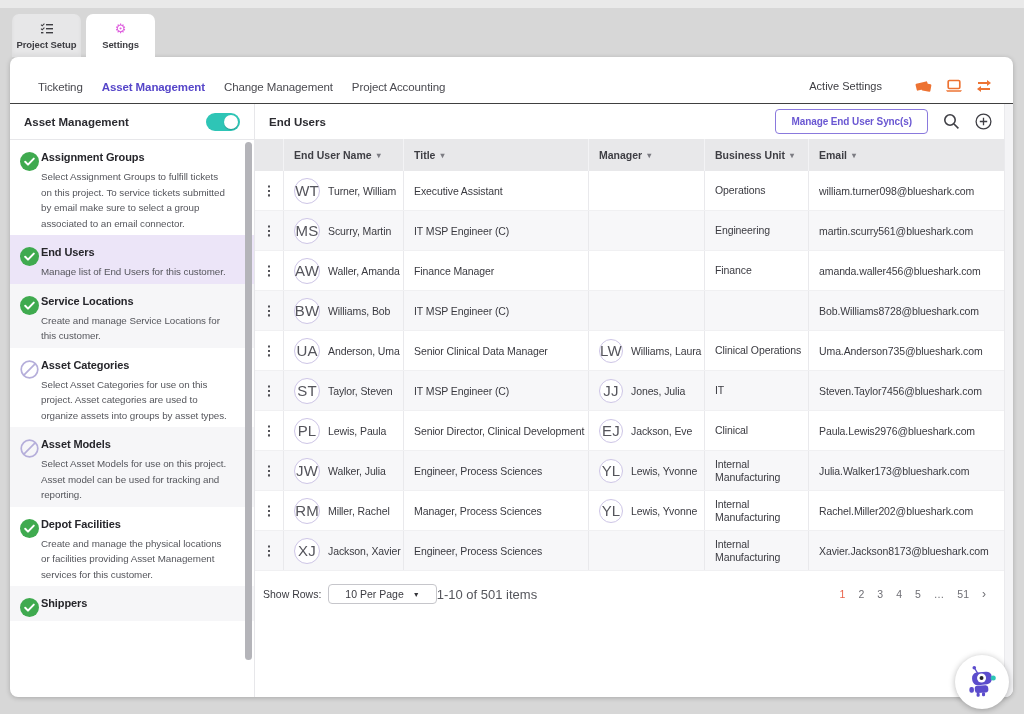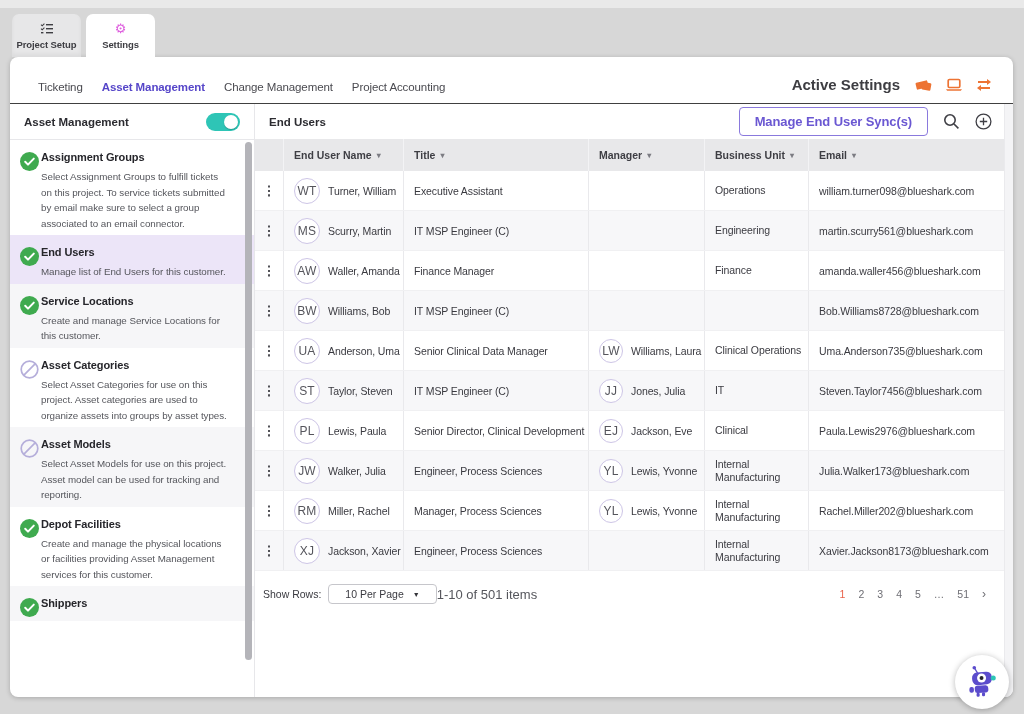--- a/index.html
+++ b/index.html
@@ -35,21 +35,21 @@
 
   
   .subnav {
     height:47px; flex:none; border-bottom:1px solid #404040;
     display:flex; align-items:flex-end; padding:0 20px 10px 28px;
   }
   .subnav-items { display:flex; gap:19px; }
   .subnav-item { font-size:11.5px; color:#4a4a50; cursor:pointer; letter-spacing:-.1px; }
   .subnav-item.active { color:#5646c9; font-weight:bold; }
   .subnav-right { margin-left:auto; display:flex; align-items:center; gap:12px; }
-  .active-settings-label { font-size:15px; font-weight:bold; color:#3d3d42; margin-right:2px; }
+  .active-settings-label { font-size:11px; font-weight:normal; color:#3d3d42; margin-right:20px; }
   .as-icon { display:flex; align-items:center; cursor:pointer; }
 
   
   .content { flex:1; display:flex; min-height:0; position:relative; }
 
   
   .sidebar { width:244px; flex:none; display:flex; flex-direction:column; }
   .sidebar-header { height:35px; flex:none; display:flex; align-items:center; justify-content:space-between; padding:0 14px; }
   .sidebar-title { font-size:11.5px; font-weight:bold; color:#2c2c31; }
   .toggle { width:34px; height:18px; border-radius:9px; background:#c9c9ce; position:relative; cursor:pointer; flex:none; }
@@ -69,21 +69,21 @@
   .sb-scrollbar { position:absolute; right:2px; top:2px; width:7px; height:518px; border-radius:4px; background:#b4b4b9; cursor:pointer; }
 
   
   .main { flex:1; border-left:1px solid #e7e7ea; display:flex; flex-direction:column; position:relative; padding-right:9px; min-width:0; }
   .v-track { position:absolute; right:0; top:0; bottom:0; width:9px; background:#f4f4f6; border-left:1px solid #eaeaed; cursor:pointer; }
   .panel-header { height:35px; flex:none; display:flex; align-items:center; justify-content:space-between; padding:0 12px 0 14px; }
   .panel-title { font-size:11.5px; font-weight:bold; color:#2c2c31; }
   .ph-right { display:flex; align-items:center; gap:15px; }
   .manage-btn {
     border:1px solid #8a79dd; background:#fff; color:#6a57d2;
-    font-family:"Liberation Sans", sans-serif; font-size:13px; font-weight:bold;
+    font-family:"Liberation Sans", sans-serif; font-size:10px; font-weight:bold;
     padding:6px 15px; border-radius:4px; cursor:pointer; letter-spacing:-.1px;
   }
   .icon-btn { display:flex; align-items:center; cursor:pointer; }
 
   
   .t-header { display:flex; background:#e8e8ea; height:32px; flex:none; }
   .th { display:flex; align-items:center; gap:5px; padding-left:10px; border-right:1px solid #f3f3f5; font-size:10.5px; font-weight:bold; color:#3e3e44; cursor:pointer; }
   .th:last-child { border-right:none; }
   .caret { font-size:8px; color:#7c7c83; }
   .c0 { width:29px; flex:none; }
@@ -95,21 +95,21 @@
   .t-body { flex:none; }
   .t-row { display:flex; height:40px; background:#fff; border-bottom:1px solid #f0f0f2; }
   .t-row:nth-child(even) { background:#f7f7f9; }
   .td { display:flex; align-items:center; padding-left:10px; border-right:1px solid #e9e9ec; overflow:hidden; font-size:10.5px; color:#3a3a40; letter-spacing:-.1px; }
   .td:last-child { border-right:none; }
   .td.c0 { justify-content:center; padding-left:0; }
   .kebab { font-size:13px; font-weight:bold; color:#46464c; cursor:pointer; line-height:1; }
   .avatar {
     width:26px; height:26px; border-radius:50%; border:1px solid #cdc5e6; background:#fff;
     display:flex; align-items:center; justify-content:center; flex:none;
-    font-size:12px; color:#55555c; letter-spacing:.2px; margin-right:8px;
+    font-size:15px; color:#55555c; letter-spacing:.2px; margin-right:8px;
   }
   .avatar.sm { width:24px; height:24px; }
   .cell-name { white-space:nowrap; }
   .td.c4 { line-height:13px; padding-right:6px; }
   .td.c5 { white-space:nowrap; }
 
   
   .t-footer { display:flex; align-items:center; padding:13px 14px 0 8px; flex:none; }
   .tf-left { display:flex; align-items:center; gap:7px; font-size:10.5px; color:#3a3a40; }
   .rows-select { border:1px solid #c6c6cb; border-radius:4px; padding:3px 16px; display:flex; align-items:center; gap:9px; font-size:10.5px; cursor:pointer; background:#fff; }

